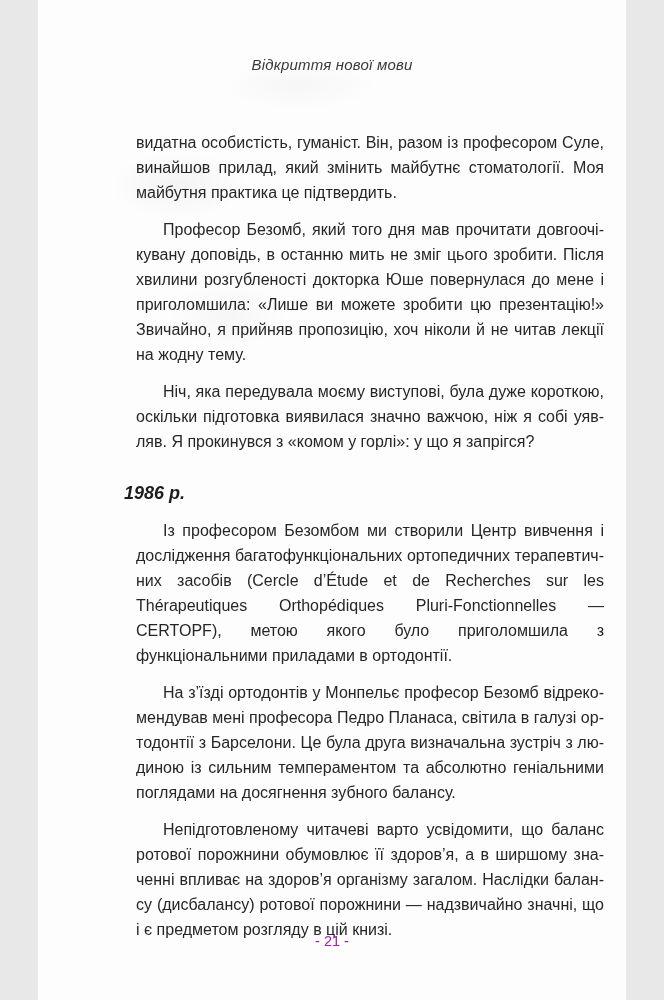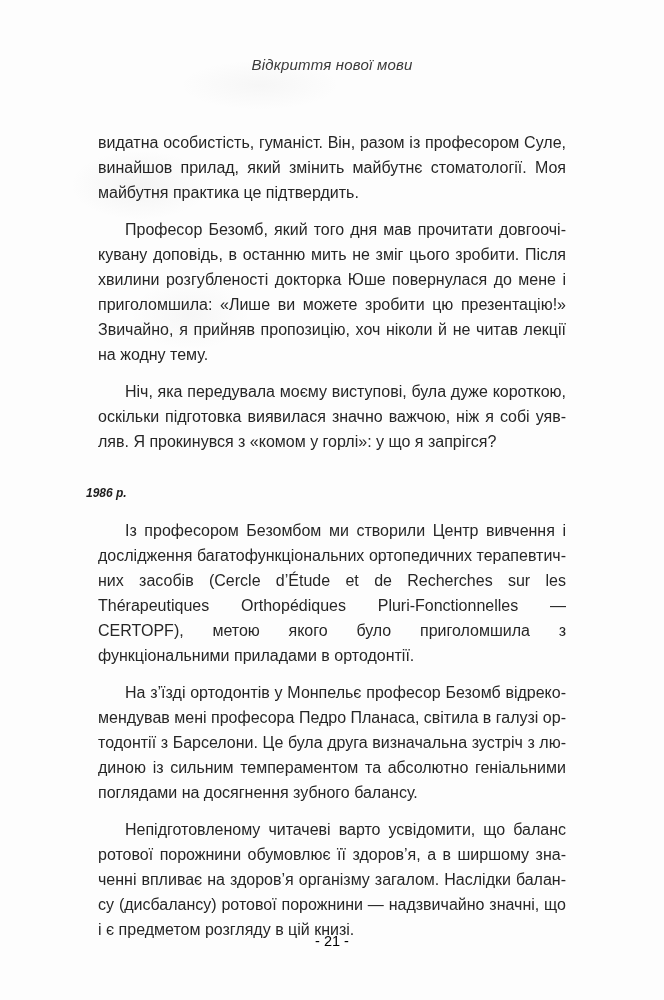--- a/index.html
+++ b/index.html
@@ -2,21 +2,21 @@
 <html><head>
 <meta charset="utf-8">
 <style>
   html, body {
     margin: 0;
     padding: 0;
     background: #e8e8e8;
   }
   .page {
     position: relative;
-    width: 664px;
+    width: 588px;
     height: 1000px;
     margin: 0 auto;
     background: #fdfdfd;
     overflow: hidden;
     font-family: "Liberation Sans", "DejaVu Sans", sans-serif;
     color: #262626;
   }
   .running-header {
     position: absolute;
     top: 56px;
@@ -43,33 +43,33 @@
     hyphens: manual;
     -webkit-hyphens: manual;
   }
   .para.no-indent {
     text-indent: 0;
   }
   .section-heading {
     margin-top: 27px;
     font-weight: bold;
     font-style: italic;
-    font-size: 12px;
+    font-size: 18px;
     color: #1d1d1d;
   }
   .it {
   }
   .page-number {
     position: absolute;
     top: 933px;
     left: 0;
     width: 100%;
     text-align: center;
     font-size: 14.5px;
-    color: #000000;
+    color: #a21caf;
   }
   .smudge {
     position: absolute;
     pointer-events: none;
     border-radius: 50%;
   }
   .smudge-1 {
     left: 70px; top: 150px; width: 140px; height: 70px;
     background: radial-gradient(ellipse at center, rgba(120,120,120,0.07), rgba(120,120,120,0) 70%);
   }

